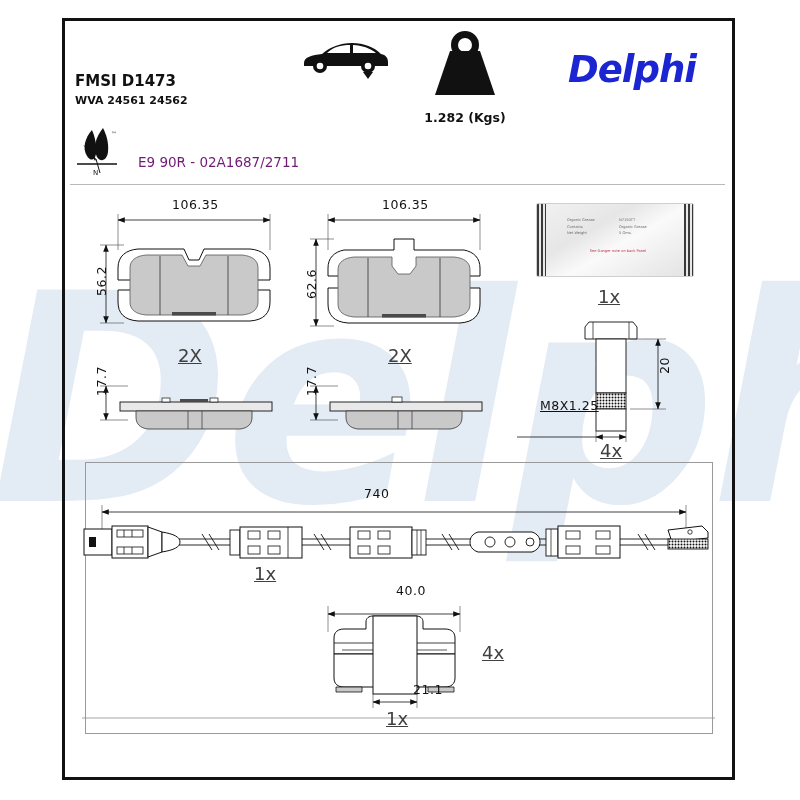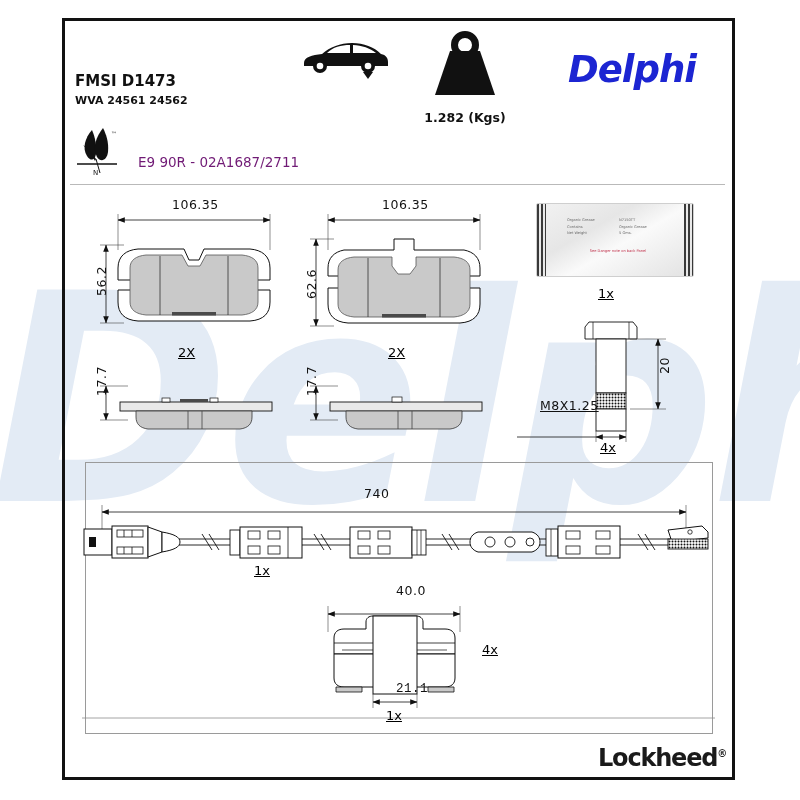--- a/index.html
+++ b/index.html
@@ -64,21 +64,21 @@
   .hdr-rule{
     position:absolute;left:70px;top:184px;width:655px;height:1px;
     background:#b9b9b9;z-index:5;
   }
 
   
   .draw{position:absolute;left:62px;top:18px;width:673px;height:762px;z-index:4;}
   .draw svg{position:absolute;left:0;top:0;}
 
   .qty{
-    position:absolute;font-size:13px;color:#000000;
+    position:absolute;font-size:18px;color:#404040;
     font-family:"DejaVu Sans", sans-serif;
     text-decoration:underline;letter-spacing:0px;
     z-index:6;
   }
   .dim{
     position:absolute;font-size:12.5px;color:#111;
     font-family:"DejaVu Sans", sans-serif;
     letter-spacing:.5px;z-index:6;white-space:nowrap;
   }
   .dim.vert{transform:rotate(-90deg);transform-origin:left top;}
@@ -415,21 +415,18 @@
   <div class="qty" style="left:598px;top:286px;">1x</div>
 
   <div class="dim vert" style="left:657px;top:374px;">20</div>
   <div class="dim" style="left:540px;top:398px;text-decoration:underline;">M8X1.25</div>
   <div class="qty" style="left:600px;top:440px;">4x</div>
 
   <div class="dim" style="left:364px;top:486px;">740</div>
   <div class="qty" style="left:254px;top:563px;">1x</div>
 
   <div class="dim" style="left:396px;top:583px;">40.0</div>
-  <div class="dim" style="left:396px;top:682px;font-family:Liberation Mono, monospace;">21.1</div>
+  <div class="dim" style="left:413px;top:682px;">21.1</div>
   <div class="qty" style="left:482px;top:642px;">4x</div>
   <div class="qty" style="left:386px;top:708px;">1x</div>
 
-  <div class="footer-brand">
-    <span>Lockheed</span><sup>®</sup>
-  </div>
 
 </div>
 
 </body></html>

